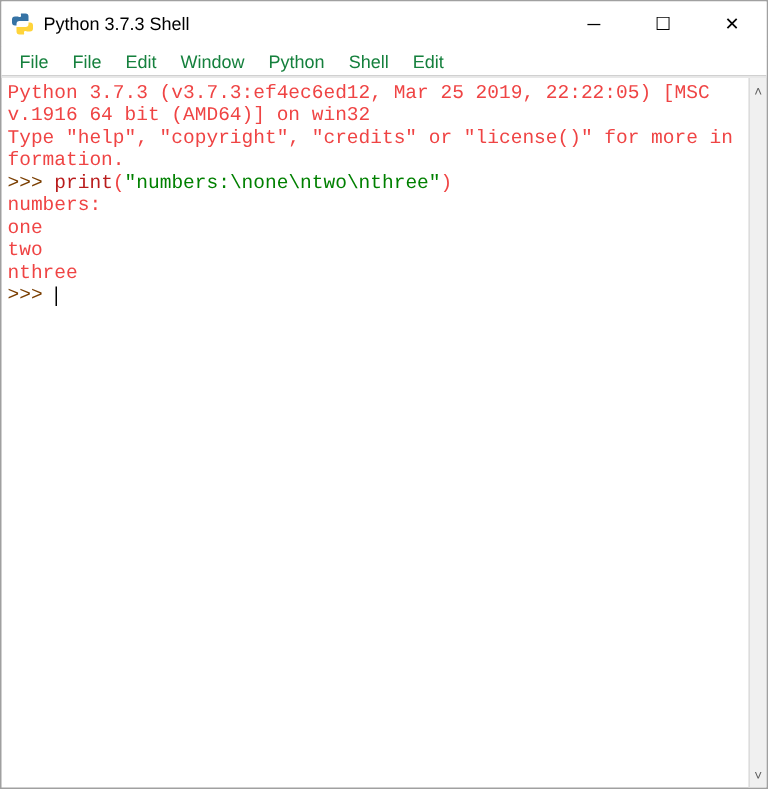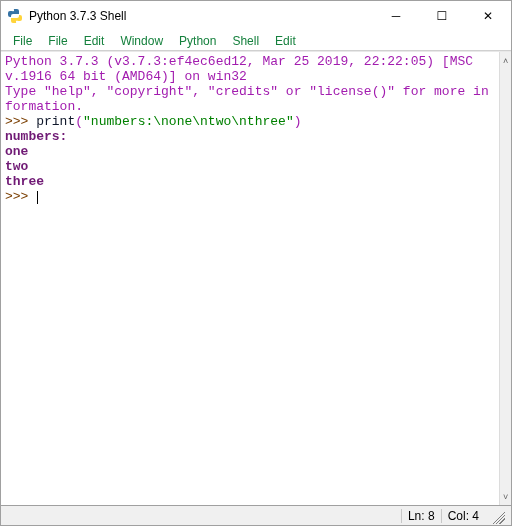--- a/index.html
+++ b/index.html
@@ -88,24 +88,24 @@
   .resize-grip {
     width: 16px; height: 16px;
     margin-left: 4px;
     background:
       linear-gradient(135deg, transparent 60%, #808080 60%, #808080 65%, transparent 65%,
                       transparent 70%, #808080 70%, #808080 75%, transparent 75%,
                       transparent 80%, #808080 80%, #808080 85%, transparent 85%);
   }
   
   .c-prompt { color: #7a3e00; }     
-  .c-builtin { color: #0f172a; }    
+  .c-builtin { color: #b91c1c; }    
   .c-string { color: #008000; }     
-  .c-output { color: #701a75; font-weight: bold; }     
-  .c-plain { color: #a21caf; }
+  .c-output { color: #ef4444; }     
+  .c-plain { color: #ef4444; }
   .cursor {
     display: inline-block;
     width: 1px; height: 13px;
     background: #000;
     vertical-align: text-bottom;
     margin-left: 1px;
   }
 </style>
 </head>
 <body>
@@ -144,32 +144,27 @@
     <span class="menu-item">Edit</span>
   </div>
 
   <div class="editor-wrap">
     <div class="editor"><span class="c-plain">Python 3.7.3 (v3.7.3:ef4ec6ed12, Mar 25 2019, 22:22:05) [MSC v.1916 64 bit (AMD64)] on win32</span>
 <span class="c-plain">Type "help", "copyright", "credits" or "license()" for more information.</span>
 <span class="c-prompt">&gt;&gt;&gt;</span> <span class="c-builtin">print</span><span class="c-plain">(</span><span class="c-string">"numbers:\none\ntwo\nthree"</span><span class="c-plain">)</span>
 <span class="c-output">numbers:</span>
 <span class="c-output">one</span>
 <span class="c-output">two</span>
-<span class="c-output">three</span>
+<span class="c-output">nthree</span>
 <span class="c-prompt">&gt;&gt;&gt;</span> <span class="cursor"></span></div>
     <div class="scrollbar">
       <div class="sb-btn">
         <span>˄</span>
       </div>
       <div class="sb-track"></div>
       <div class="sb-btn">
         <span>˅</span>
       </div>
     </div>
   </div>
 
-  <div class="statusbar">
-    <span class="status-cell">Ln: 8</span>
-    <span class="status-cell">Col: 4</span>
-    <span class="resize-grip"></span>
-  </div>
 
 </div>
 
 </body></html>

